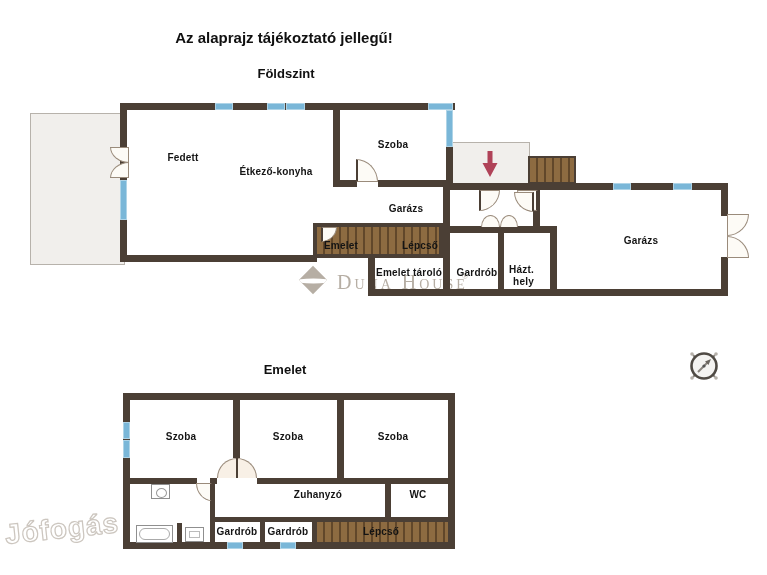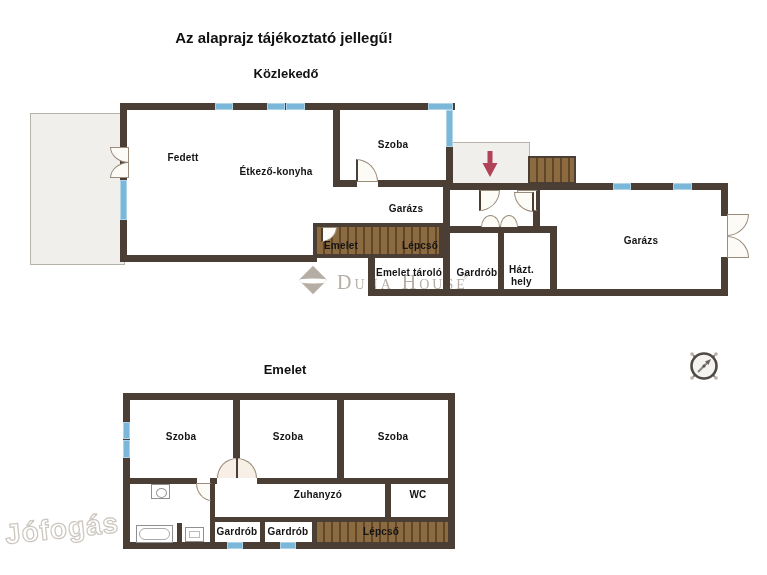--- a/index.html
+++ b/index.html
@@ -37,21 +37,21 @@
          box-sizing:border-box; z-index:4; }
   .tub-inner { position:absolute; left:2px; right:2px; top:2px; bottom:2px;
                border:1px solid #aaa; border-radius:6px; }
   .sink-basin { position:absolute; left:4px; top:3px; width:9px; height:8px;
                 border:1px solid #999; border-radius:50%; }
   .shower-inner { position:absolute; left:3px; right:3px; top:3px; bottom:3px;
                   border:1px solid #bbb; }
   
   .lbl { position:absolute; transform:translate(-50%,-50%); font-size:10px; font-weight:bold;
          color:var(--label,#141414); white-space:nowrap; z-index:5; letter-spacing:.2px; }
-  .lbl-left { transform:none; white-space:pre-line; line-height:1.15; text-align:center; }
+  .lbl-left { transform:none; white-space:pre-line; line-height:1.15; text-align:right; }
   .title { position:absolute; transform:translateX(-50%); font-size:15px; font-weight:bold;
            color:#101010; z-index:5; white-space:nowrap; }
   .heading { position:absolute; transform:translateX(-50%); font-size:13px; font-weight:bold;
              color:#101010; z-index:5; white-space:nowrap; }
   
   .arrow-svg, .compass-svg { position:absolute; z-index:4; }
   
   .dh-diamond { position:absolute; left:303px; top:270px; width:20px; height:20px;
                 background:var(--watermark,#b6aea4); transform:rotate(45deg);
                 overflow:hidden; z-index:1; }
@@ -69,21 +69,21 @@
                 color:#ffffff; -webkit-text-stroke:1.2px #ccc6bf;
                 text-shadow:0 0 1px #d6d1ca;
                 transform:rotate(-6deg); transform-origin:left center; }
 </style>
 </head>
 <body>
 
 <div class="canvas">
 
   <div class="title" style="left:284px;top:29px">Az alaprajz tájékoztató jellegű!</div>
-  <div class="heading" style="left:286px;top:66px">Közlekedő</div>
+  <div class="heading" style="left:286px;top:66px">Földszint</div>
   <div class="heading" style="left:285px;top:362px">Emelet</div>
 
   <div>
 
     <i class="paving" style="position:absolute;left:30px;top:113px;width:95px;height:152px;display:block"></i>
     <i class="paving" style="position:absolute;left:452px;top:142px;width:78px;height:43px;display:block"></i>
     <i class="wood thin-border" style="left:528px;top:156px;width:48px;height:28px;display:block"></i>
 
     <i class="w" style="left:120px;top:103px;width:335px;height:7px;display:block"></i>
     <i class="w" style="left:120px;top:103px;width:7px;height:159px;display:block"></i>

